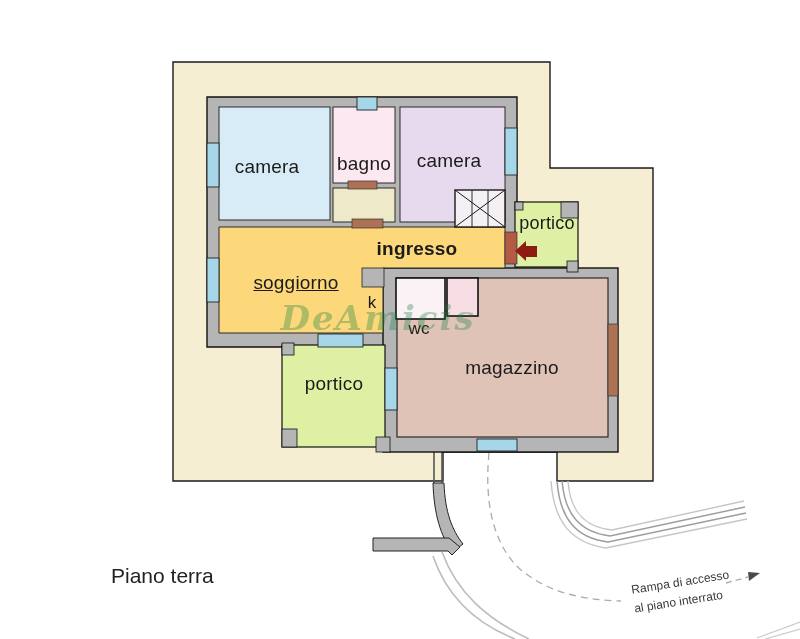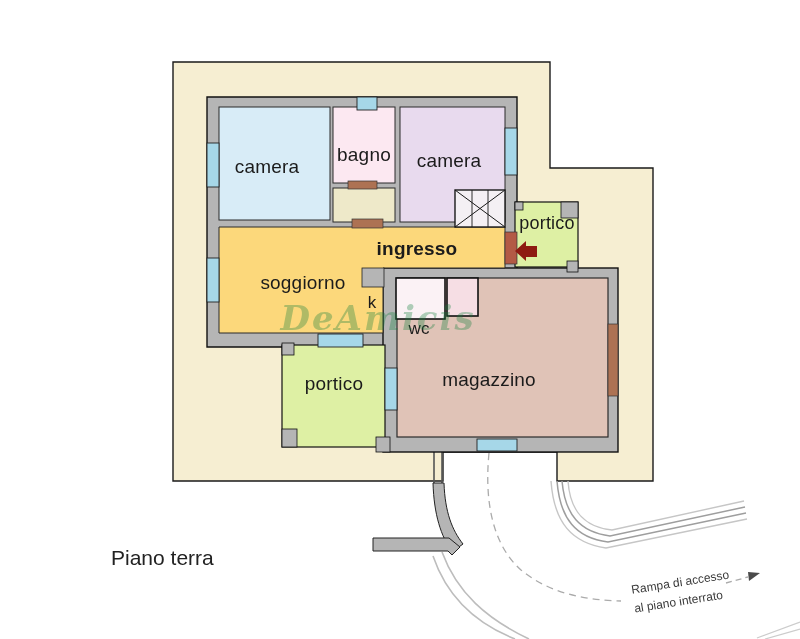--- a/index.html
+++ b/index.html
@@ -2,21 +2,21 @@
 <html><head>
 <meta charset="utf-8">
 <style>
   html,body{margin:0;padding:0;background:#ffffff;}
   #stage{position:relative;width:800px;height:639px;background:#ffffff;overflow:hidden;
          font-family:"Liberation Sans",sans-serif;}
   #plan-svg{position:absolute;left:0;top:0;}
   .lbl{position:absolute;transform:translate(-50%,-50%);font-size:19px;color:#1b1b1b;
        white-space:nowrap;letter-spacing:0.2px;}
   .lbl-small{font-size:17px;}
-  #floor-title{position:absolute;left:111px;top:546px;font-size:21px;color:#222;}
+  #floor-title{position:absolute;left:111px;top:564px;font-size:21px;color:#222;}
   #watermark{position:absolute;left:378px;top:318px;transform:translate(-50%,-50%);
        font-family:"DejaVu Serif",serif;font-style:italic;font-weight:bold;font-size:34px;
        color:#15803d;opacity:0.33;letter-spacing:2px;}
   #ramp-note{position:absolute;left:630px;top:581px;width:140px;font-size:12px;color:#3a3a3a;
        line-height:1.55;transform:rotate(-9deg);transform-origin:left top;}
   #ramp-note div{white-space:nowrap;}
 </style>
 </head>
 <body>
 
@@ -95,27 +95,27 @@
       <rect x="348" y="181" width="29" height="8" stroke="#333" stroke-width="0.7" fill="#ad7253"></rect>
       <rect x="352" y="219" width="31" height="9" stroke="#333" stroke-width="0.7" fill="#ad7253"></rect>
       <rect x="608" y="324" width="10" height="72" stroke="#333" stroke-width="0.7" fill="#ad7253"></rect>
       <rect x="505" y="232" width="12" height="32" stroke="#333" stroke-width="0.7" fill="#b35a45"></rect>
     </g>
 
     <polygon points="515,251 526,241 526,246 537,246 537,257 526,257 526,261" fill="#8e1b12"></polygon>
   </svg>
 
   <div class="lbl" style="left:267px;top:167px;">camera</div>
-  <div class="lbl" style="left:364px;top:155px;">bagno</div>
+  <div class="lbl" style="left:364px;top:164px;">bagno</div>
   <div class="lbl" style="left:449px;top:161px;">camera</div>
   <div class="lbl" style="left:417px;top:249px;font-weight:bold;">ingresso</div>
-  <div class="lbl" style="left:303px;top:283px;">soggiorno</div>
+  <div class="lbl" style="left:296px;top:283px;text-decoration:underline;">soggiorno</div>
   <div class="lbl lbl-small" style="left:372px;top:303px;">k</div>
   <div class="lbl lbl-small" style="left:419px;top:297px;margin-top:32px;">wc</div>
-  <div class="lbl" style="left:489px;top:368px;margin-top:12px;">magazzino</div>
+  <div class="lbl" style="left:512px;top:368px;">magazzino</div>
   <div class="lbl" style="left:547px;top:223px;font-size:18px;">portico</div>
   <div class="lbl" style="left:334px;top:384px;">portico</div>
 
   <div id="watermark">DeAmicis</div>
 
   <div id="floor-title">Piano terra</div>
 
   <div id="ramp-note">
     <div>Rampa di accesso</div>
     <div>al piano interrato</div>

